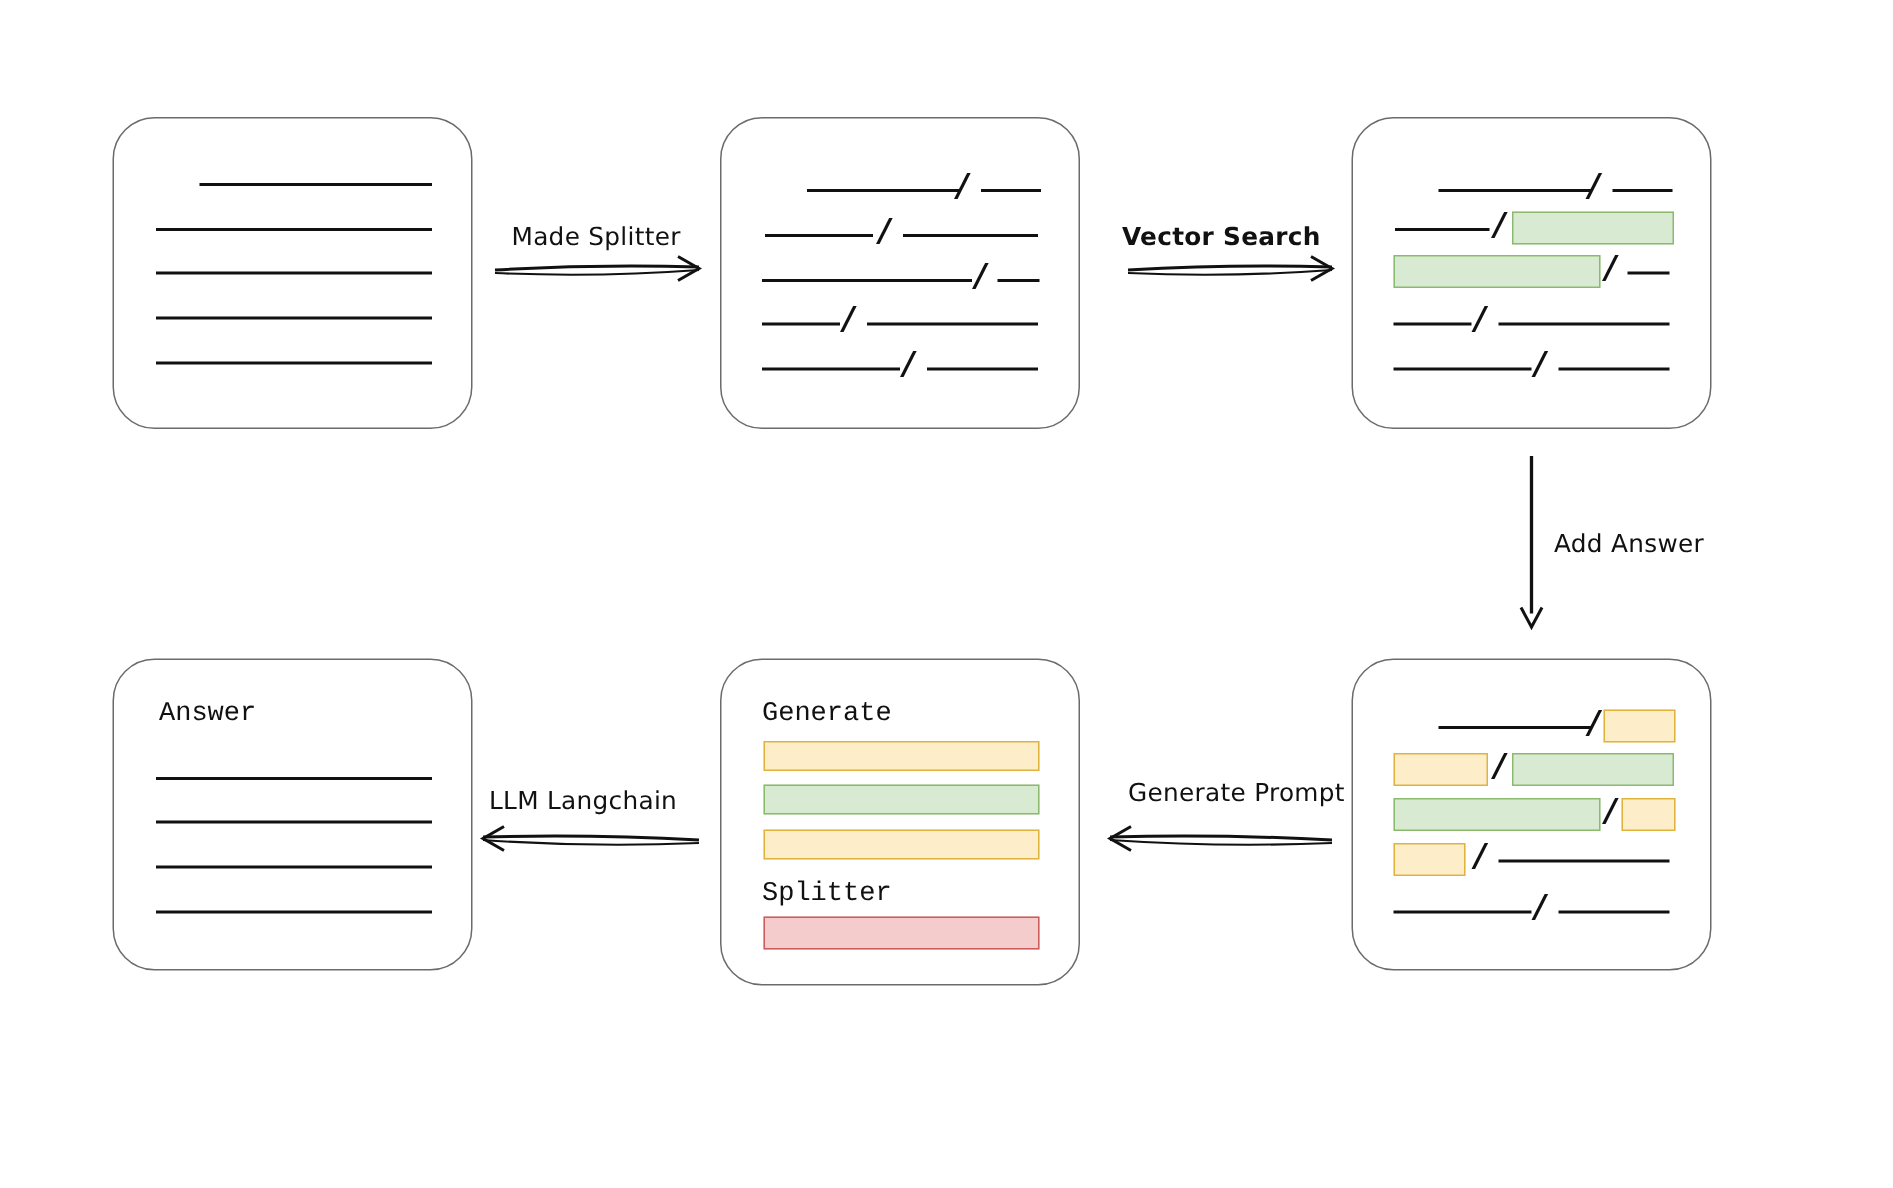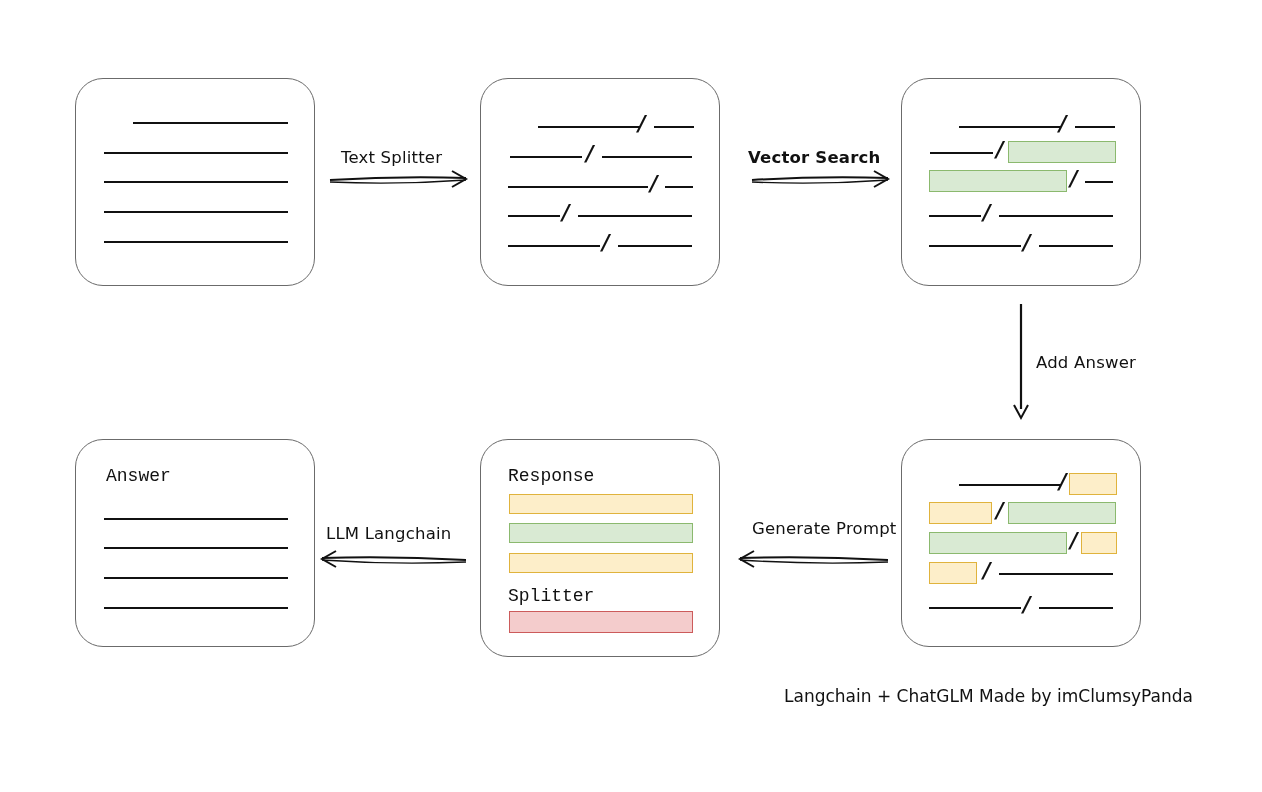--- a/index.html
+++ b/index.html
@@ -133,40 +133,40 @@
     <div class="chip green" style="left: 929px; top: 543px; width: 138px; height: 22px;"></div>
     <div class="slash" style="left: 1070px; top: 541px;">/</div>
     <div class="chip yellow" style="left: 1081px; top: 543px; width: 36px; height: 22px;"></div>
     <div class="chip yellow" style="left: 929px; top: 573px; width: 48px; height: 22px;"></div>
     <div class="slash" style="left: 983px; top: 571px;">/</div>
     <div class="rule" style="left: 999px; top: 573px; width: 114px; border-top-color: rgb(17, 17, 17);"></div>
     <div class="rule" style="left: 929px; top: 607px; width: 92px; border-top-color: rgb(17, 17, 17);"></div>
     <div class="slash" style="left: 1023px; top: 605px;">/</div>
     <div class="rule" style="left: 1039px; top: 607px; width: 74px; border-top-color: rgb(17, 17, 17);"></div>
     <div class="card" style="left: 480px; top: 439px; width: 240px; height: 218px; border-color: rgb(107, 107, 107);"></div>
-    <div class="card-label" style="left: 508px; top: 466px;">Response</div>
+    <div class="card-label" style="left: 508px; top: 466px;">Generate</div>
     <div class="card-label" style="left: 508px; top: 586px;">Splitter</div>
     <div class="chip yellow" style="left: 509px; top: 504px; width: 184px; height: 20px;"></div>
     <div class="chip green" style="left: 509px; top: 533px; width: 184px; height: 20px;"></div>
     <div class="chip yellow" style="left: 509px; top: 563px; width: 184px; height: 20px;"></div>
     <div class="chip red" style="left: 509px; top: 622px; width: 184px; height: 22px;"></div>
     <div class="card" style="left: 75px; top: 439px; width: 240px; height: 208px; border-color: rgb(107, 107, 107);"></div>
     <div class="card-label" style="left: 106px; top: 466px;">Answer</div>
     <div class="rule" style="left: 104px; top: 518px; width: 184px; border-top-color: rgb(17, 17, 17);"></div>
     <div class="rule" style="left: 104px; top: 547px; width: 184px; border-top-color: rgb(17, 17, 17);"></div>
     <div class="rule" style="left: 104px; top: 577px; width: 184px; border-top-color: rgb(17, 17, 17);"></div>
     <div class="rule" style="left: 104px; top: 607px; width: 184px; border-top-color: rgb(17, 17, 17);"></div>
     <div class="arrow-wrap" style="left: 0px; top: 0px; width: 1262px; height: 792px; pointer-events: none;">
       <svg class="arrow-svg" width="1262" height="792">
         <path d="M330,180 Q398,176 466,178" stroke="#111111" stroke-width="2" fill="none"></path>
         <path d="M330,182 Q398,185 466,180" stroke="#111111" stroke-width="1.4" fill="none"></path>
         <path d="M452,171 L466,179 L452,187" stroke="#111111" stroke-width="2" fill="none" stroke-linejoin="miter"></path>
       </svg>
     </div>
-    <div class="arrow-label" style="left: 341px; top: 148px;">Text Splitter</div>
+    <div class="arrow-label" style="left: 341px; top: 148px;">Made Splitter</div>
     <div class="arrow-wrap" style="left: 0px; top: 0px; width: 1262px; height: 792px; pointer-events: none;">
       <svg class="arrow-svg" width="1262" height="792">
         <path d="M752,180 Q820,176 888,178" stroke="#111111" stroke-width="2" fill="none"></path>
         <path d="M752,182 Q820,185 888,180" stroke="#111111" stroke-width="1.4" fill="none"></path>
         <path d="M874,171 L888,179 L874,187" stroke="#111111" stroke-width="2" fill="none" stroke-linejoin="miter"></path>
       </svg>
     </div>
     <div class="arrow-label" style="left: 748px; top: 148px; font-weight: bold;">Vector Search</div>
     <div class="arrow-wrap" style="left: 0px; top: 0px; width: 1262px; height: 792px; pointer-events: none;">
       <svg class="arrow-svg" width="1262" height="792">
@@ -184,14 +184,13 @@
     </div>
     <div class="arrow-label" style="left: 740px; top: 519px; margin-left: 12px;">Generate Prompt</div>
     <div class="arrow-wrap" style="left: 0px; top: 0px; width: 1262px; height: 792px; pointer-events: none;">
       <svg class="arrow-svg" width="1262" height="792">
         <path d="M466,560 Q394,556 322,558" stroke="#111111" stroke-width="2" fill="none"></path>
         <path d="M466,562 Q394,565 322,560" stroke="#111111" stroke-width="1.4" fill="none"></path>
         <path d="M336,551 L322,559 L336,567" stroke="#111111" stroke-width="2" fill="none" stroke-linejoin="miter"></path>
       </svg>
     </div>
     <div class="arrow-label" style="left: 326px; top: 524px;">LLM Langchain</div>
-    <div class="credit" style="left: 784px; top: 686px;">Langchain + ChatGLM Made by imClumsyPanda</div>
   </div>
 
 </body></html>

